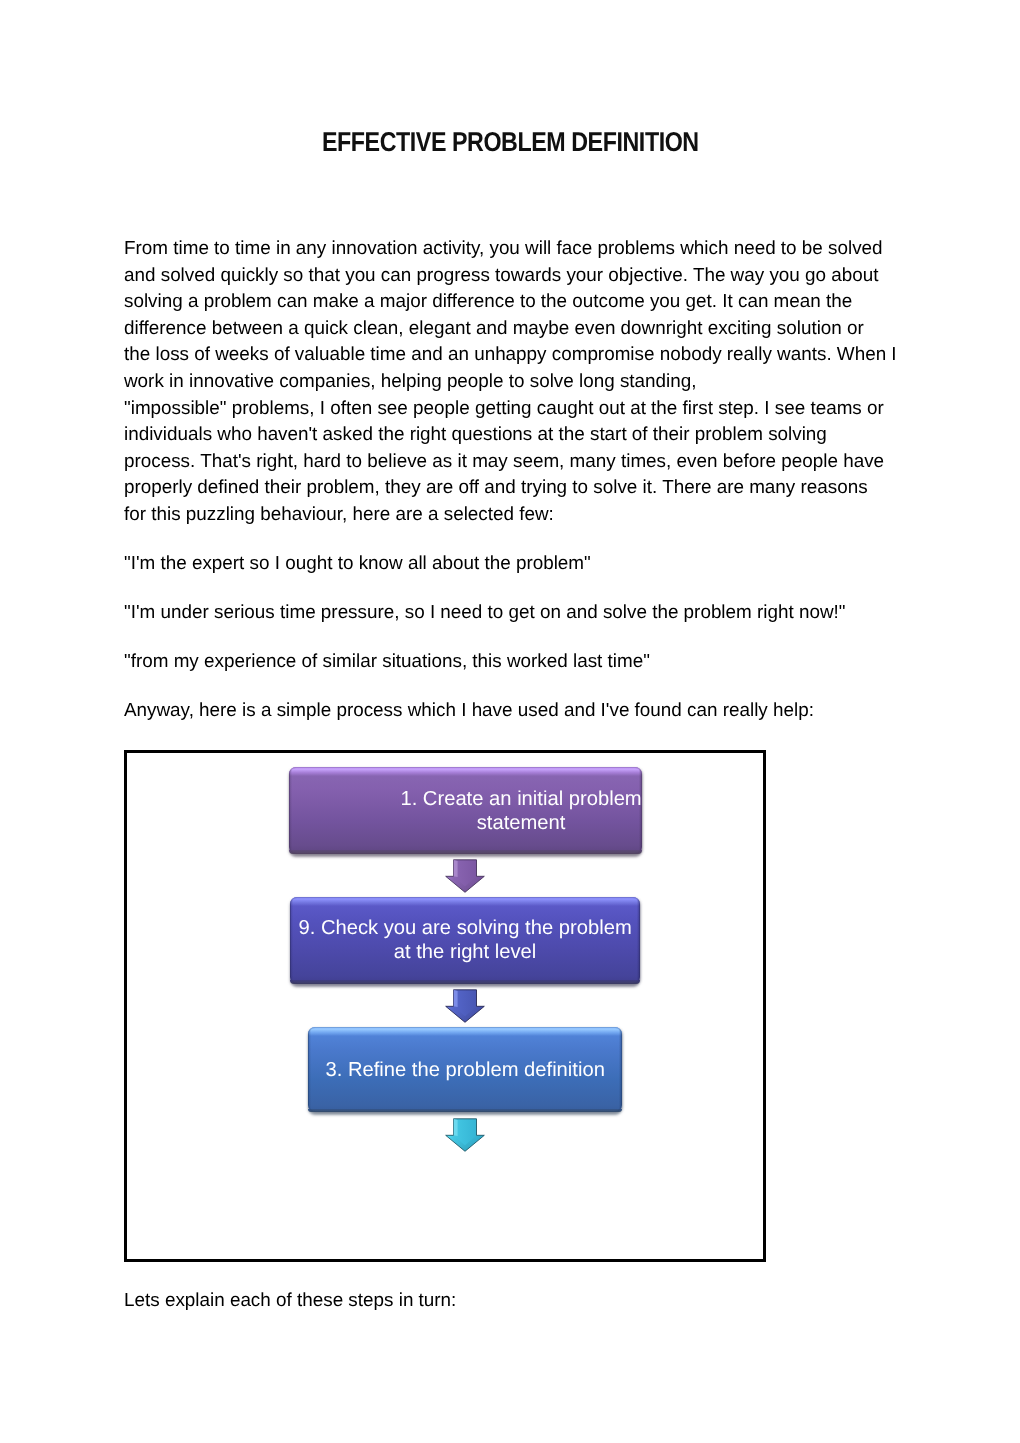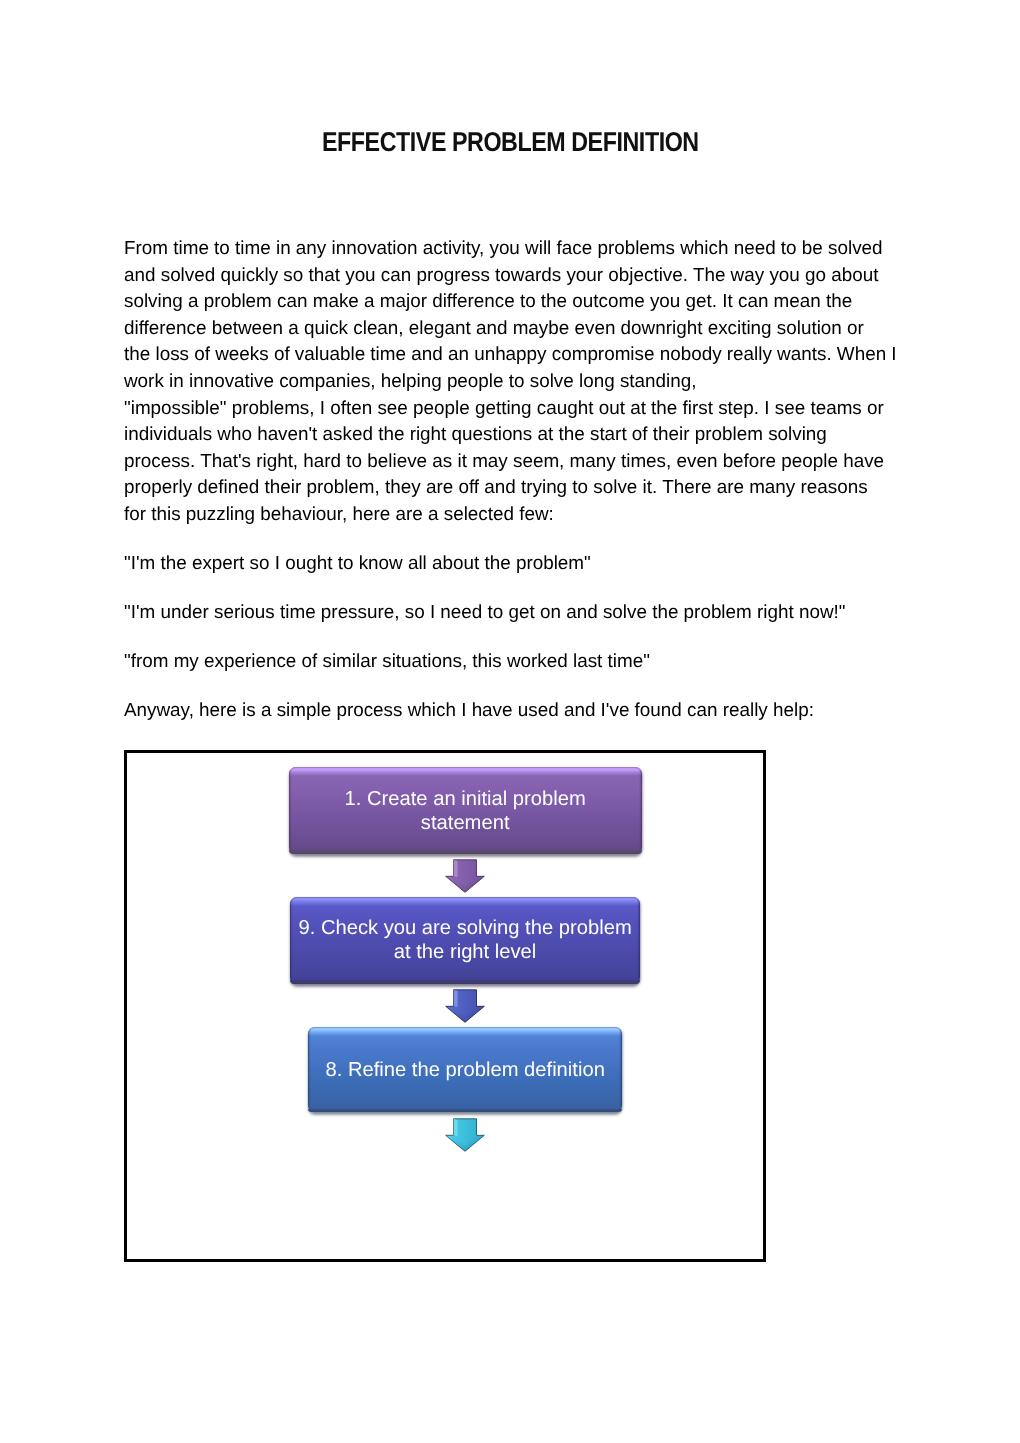--- a/index.html
+++ b/index.html
@@ -116,21 +116,21 @@
     z-index: 4;
     pointer-events: none;
   }
   .b1 > .fbox-rim { box-shadow: inset 0 0 0 1px rgba(72,52,96,0.22); }
   .b2 > .fbox-rim { box-shadow: inset 0 0 0 1px rgba(46,45,102,0.22); }
   .b3 > .fbox-rim { box-shadow: inset 0 0 0 1px rgba(34,60,104,0.22); }
   .b4 > .fbox-rim { box-shadow: inset 0 0 0 1px rgba(26,98,120,0.22); }
 
   .b1 { left: 161.9px; top: 14.8px;  width: 353.0px; height: 86.2px;
         background: linear-gradient(to bottom, #8A68B4 0%, #8460AE 26%, #74549F 61%, #674C8D 90%, #5E4580 100%);
-        box-shadow: 0 2.2px 2.8px rgba(70,62,82,0.55), 1.0px 1.0px 2.4px rgba(80,72,92,0.30); }
+        box-shadow: 0 2.2px 2.8px rgba(70,62,82,0.55), 1.0px 1.0px 2.4px rgba(80,72,92,0.30); justify-content: flex-end; }
   .b1::before { background: linear-gradient(to bottom, #B98DF0 0%, #C6A2FA 26%, #A77FD8 62%, rgba(142,108,184,0) 100%); }
   .b1 > .fbox-edge { background: linear-gradient(to right, rgba(55,40,75,0.50) 0px, rgba(55,40,75,0.14) 1.6px, rgba(55,40,75,0) 3.2px, rgba(55,40,75,0) calc(100% - 3.2px), rgba(55,40,75,0.18) calc(100% - 1.8px), rgba(55,40,75,0.52) 100%); }
   .b1::after  { background: linear-gradient(to bottom, #5B4878 0%, #554962 100%); }
 
   .b2 { left: 163.7px; top: 144.3px; width: 349.2px; height: 86.7px;
         background: linear-gradient(to bottom, #5F5DCD 0%, #5452BD 27%, #4D4AAB 61%, #45449B 90%, #403E8F 100%);
         box-shadow: 0 2.2px 2.8px rgba(62,62,88,0.55), 1.0px 1.0px 2.4px rgba(72,72,98,0.30); }
   .b2::before { background: linear-gradient(to bottom, #8488F4 0%, #8C90FA 26%, #7376E0 62%, rgba(110,112,220,0) 100%); }
   .b2 > .fbox-edge { background: linear-gradient(to right, rgba(34,33,82,0.50) 0px, rgba(34,33,82,0.14) 1.6px, rgba(34,33,82,0) 3.2px, rgba(34,33,82,0) calc(100% - 3.2px), rgba(34,33,82,0.18) calc(100% - 1.8px), rgba(34,33,82,0.52) 100%); }
   .b2::after  { background: linear-gradient(to bottom, #3D3B80 0%, #3F3F62 100%); }
@@ -232,21 +232,21 @@
           </linearGradient>
         </defs>
         <path d="M8.5,17.3 L8.5,0.8 L31.5,0.8 L31.5,17.3 L39.3,17.3 L20,33.3 L0.7,17.3 Z" fill="url(#ag2)" stroke="#20204C" stroke-width="0.85" stroke-linejoin="miter"></path>
         <path d="M0.7,17.3 L20,33.3 L39.3,17.3 L31.5,17.3 L20,27.2 L8.5,17.3 Z" fill="url(#ah2)"></path>
         <path d="M8.5,17.3 L8.5,0.8 L12.6,1.9 L12.6,18.1 Z" fill="#96A6FC" opacity="0.62"></path>
       </svg>
     </div>
     <div class="fbox b3">
       <span class="fbox-edge"></span>
       <span class="fbox-rim"></span>
-      <span class="fbox-label">8. Refine the problem definition</span>
+      <span class="fbox-label">3. Refine the problem definition</span>
     </div>
     <div class="arrow a3">
       <svg viewBox="0 0 40 34" width="40" height="34">
         <defs>
           <linearGradient id="ag3" x1="0" y1="0" x2="1" y2="0">
             <stop offset="0" stop-color="#64E2F4"></stop>
             <stop offset="0.20" stop-color="#44C8E4"></stop>
             <stop offset="1" stop-color="#30AECF"></stop>
           </linearGradient>
           <linearGradient id="ah3" x1="0" y1="0" x2="0.55" y2="1">
@@ -254,13 +254,14 @@
             <stop offset="1" stop-color="#0E3A47" stop-opacity="0.18"></stop>
           </linearGradient>
         </defs>
         <path d="M8.5,17.3 L8.5,0.8 L31.5,0.8 L31.5,17.3 L39.3,17.3 L20,33.3 L0.7,17.3 Z" fill="url(#ag3)" stroke="#155060" stroke-width="0.85" stroke-linejoin="miter"></path>
         <path d="M0.7,17.3 L20,33.3 L39.3,17.3 L31.5,17.3 L20,27.2 L8.5,17.3 Z" fill="url(#ah3)"></path>
         <path d="M8.5,17.3 L8.5,0.8 L12.6,1.9 L12.6,18.1 Z" fill="#8EEAFA" opacity="0.55"></path>
       </svg>
     </div>
   </div>
 
+  <div class="footer-text">Lets explain each of these steps in turn:</div>
 </div>
 
 </body></html>

